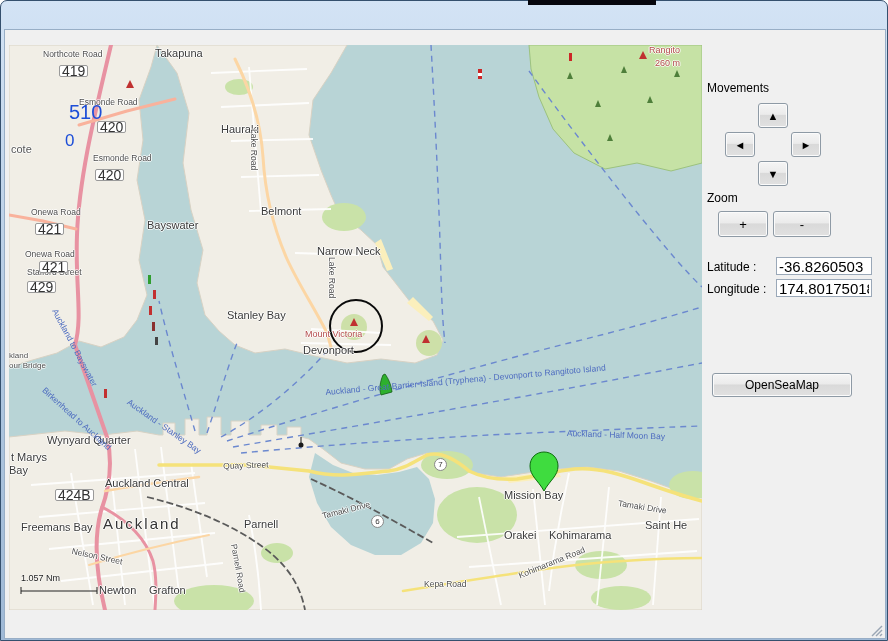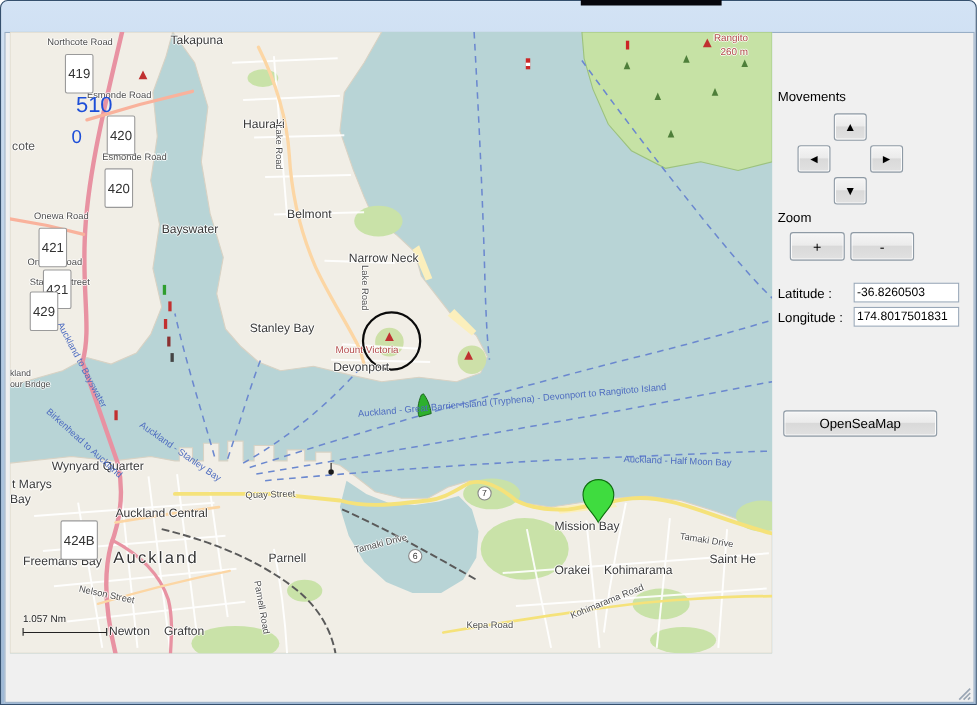--- a/index.html
+++ b/index.html
@@ -24,45 +24,45 @@
   .g-max{width:9px;height:8px;border:2px solid #1c3b57;}
   .g-x{position:relative;width:11px;height:11px;}
   .g-x::before,.g-x::after{content:"";position:absolute;left:5px;top:0;width:2px;height:11px;background:#fff;
     box-shadow:0 0 1px #803020;}
   .g-x::before{transform:rotate(45deg);} .g-x::after{transform:rotate(-45deg);}
   #client{position:absolute;left:3px;top:28px;width:882px;height:610px;background:#f0f0f0;
     border:1px solid #98aec6;}
   #artifact{position:absolute;left:528px;top:0;width:128px;height:5px;background:#06060d;}
   #resize-grip{position:absolute;right:4px;bottom:3px;width:13px;height:13px;}
   
-  #map{position:absolute;left:8px;top:28px;width:693px;height:565px;overflow:hidden;background:#b8d4d6;}
+  #map{position:absolute;left:8px;top:44px;width:693px;height:565px;overflow:hidden;background:#b8d4d6;}
   #map svg{position:absolute;left:0;top:0;}
   .ml{position:absolute;white-space:nowrap;color:#3a3a3a;transform-origin:0 0;pointer-events:none;
     text-shadow:0 1px 0 rgba(255,255,255,.85),0 -1px 0 rgba(255,255,255,.85),1px 0 0 rgba(255,255,255,.85),-1px 0 0 rgba(255,255,255,.85);}
   .t{font-size:11px;}
   .rd{font-size:8.5px;color:#4e4e4e;}
   .city{font-size:15px;color:#333;letter-spacing:2px;}
   .wl{font-size:8.5px;color:#4e6cc0;text-shadow:none;}
   .pk{font-size:9px;color:#b44c4c;text-align:right;}
   .fade{font-size:20px;color:#1d4ed8;text-shadow:none;}
   .bdg{position:absolute;background:#fff;border:1px solid #9a9a9a;border-radius:2px;
-    font-size:12px;line-height:10px;color:#333;padding:12px 2px;pointer-events:none;}
+    font-size:14px;line-height:10px;color:#333;padding:0 2px;pointer-events:none;}
   .shield{position:absolute;width:13px;height:13px;border:1px solid #888;border-radius:50%;background:#fff;
     font-size:8px;line-height:12px;text-align:center;color:#333;pointer-events:none;}
   #scalebar-label{position:absolute;left:12px;top:528px;font-size:9px;color:#222;
     text-shadow:0 0 2px #fff,0 0 2px #fff;}
   
   .plabel{position:absolute;font-size:12px;color:#000;}
   .btn7{position:absolute;border:1px solid #8e9aa5;border-radius:3px;color:#000;
     background:linear-gradient(#f5f5f5,#ebebeb 45%,#d9d9d9 50%,#e1e1e1);
     box-shadow:inset 0 0 0 1px #fbfbfb;display:flex;align-items:center;justify-content:center;
     font-size:12px;cursor:default;}
   .arrow{width:30px;height:25px;font-size:11px;}
   .tb{position:absolute;width:96px;height:18px;border:1px solid #9aa8b8;background:#fff;
-    font-family:"Liberation Sans",sans-serif;font-size:11px;padding:8px 2px;color:#000;}
+    font-family:"Liberation Sans",sans-serif;font-size:15px;padding:8px 2px;color:#000;}
 </style>
 </head>
 <body>
 
 <div id="win">
   <div id="client"></div>
 
   <div id="map">
     <svg width="693" height="565" viewBox="0 0 693 565">
       <rect x="0" y="0" width="693" height="565" fill="#b8d4d6"></rect>

